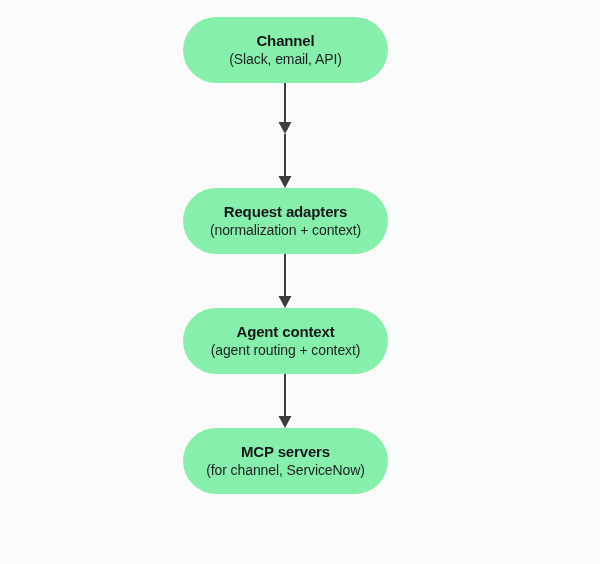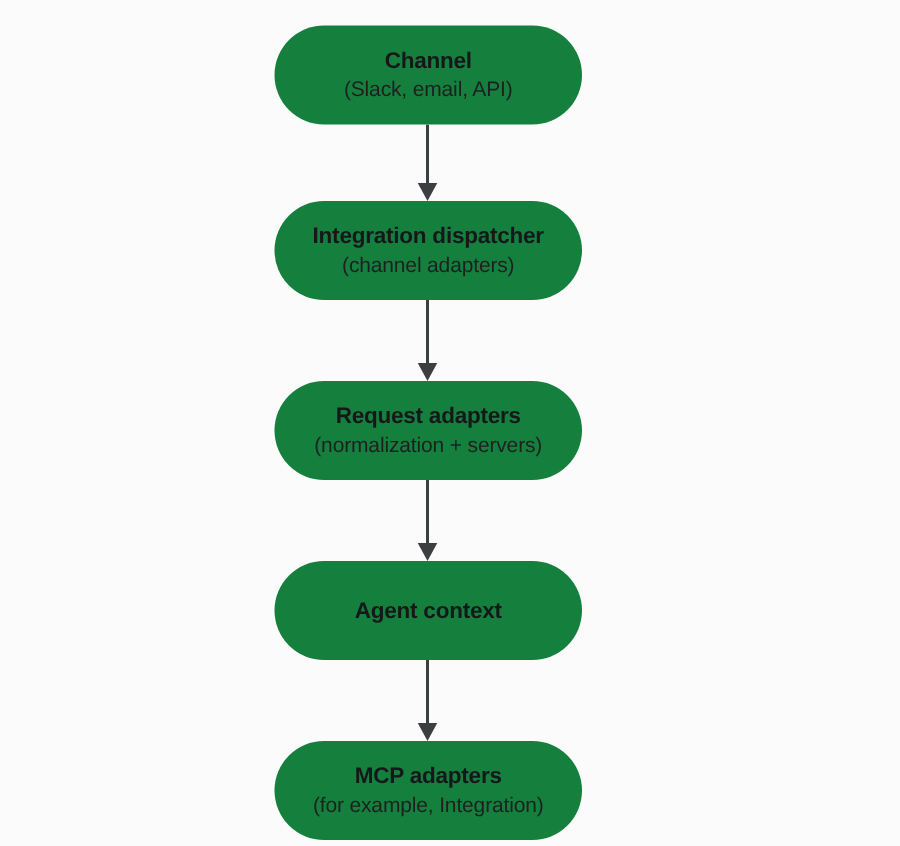--- a/index.html
+++ b/index.html
@@ -25,21 +25,21 @@
     position: absolute;
     left: 183px;
     top: 17px;
     width: 205px;
   }
 
   .node {
     position: relative;
     width: 205px;
     height: 66px;
-    background: #15803d;
+    background: #86efac;
     border-radius: 33px;
     display: flex;
     flex-direction: column;
     align-items: center;
     justify-content: center;
     box-sizing: border-box;
     padding: 0 8px;
   }
 
   .node-title {
@@ -91,54 +91,51 @@
       <div class="node-subtitle">(Slack, email, API)</div>
     </div>
 
     <div class="connector">
       <svg width="205" height="51" viewBox="0 0 205 51">
         <line x1="102" y1="0" x2="102" y2="42" stroke="#3b3f40" stroke-width="2"></line>
         <polygon points="102,51 95.5,39 108.5,39" fill="#3b3f40"></polygon>
       </svg>
     </div>
 
-    <div class="node">
-      <div class="node-title">Integration dispatcher</div>
-      <div class="node-subtitle">(channel adapters)</div>
-    </div>
 
     <div class="connector tall">
       <svg width="205" height="54" viewBox="0 0 205 54">
         <line x1="102" y1="0" x2="102" y2="45" stroke="#3b3f40" stroke-width="2"></line>
         <polygon points="102,54 95.5,42 108.5,42" fill="#3b3f40"></polygon>
       </svg>
     </div>
 
     <div class="node">
       <div class="node-title">Request adapters</div>
-      <div class="node-subtitle">(normalization + servers)</div>
+      <div class="node-subtitle">(normalization + context)</div>
     </div>
 
     <div class="connector tall">
       <svg width="205" height="54" viewBox="0 0 205 54">
         <line x1="102" y1="0" x2="102" y2="45" stroke="#3b3f40" stroke-width="2"></line>
         <polygon points="102,54 95.5,42 108.5,42" fill="#3b3f40"></polygon>
       </svg>
     </div>
 
     <div class="node">
       <div class="node-title">Agent context</div>
+      <div class="node-subtitle">(agent routing + context)</div>
     </div>
 
     <div class="connector tall">
       <svg width="205" height="54" viewBox="0 0 205 54">
         <line x1="102" y1="0" x2="102" y2="45" stroke="#3b3f40" stroke-width="2"></line>
         <polygon points="102,54 95.5,42 108.5,42" fill="#3b3f40"></polygon>
       </svg>
     </div>
 
     <div class="node">
-      <div class="node-title">MCP adapters</div>
-      <div class="node-subtitle">(for example, Integration)</div>
+      <div class="node-title">MCP servers</div>
+      <div class="node-subtitle">(for channel, ServiceNow)</div>
     </div>
 
   </div>
 </div>
 
 </body></html>

